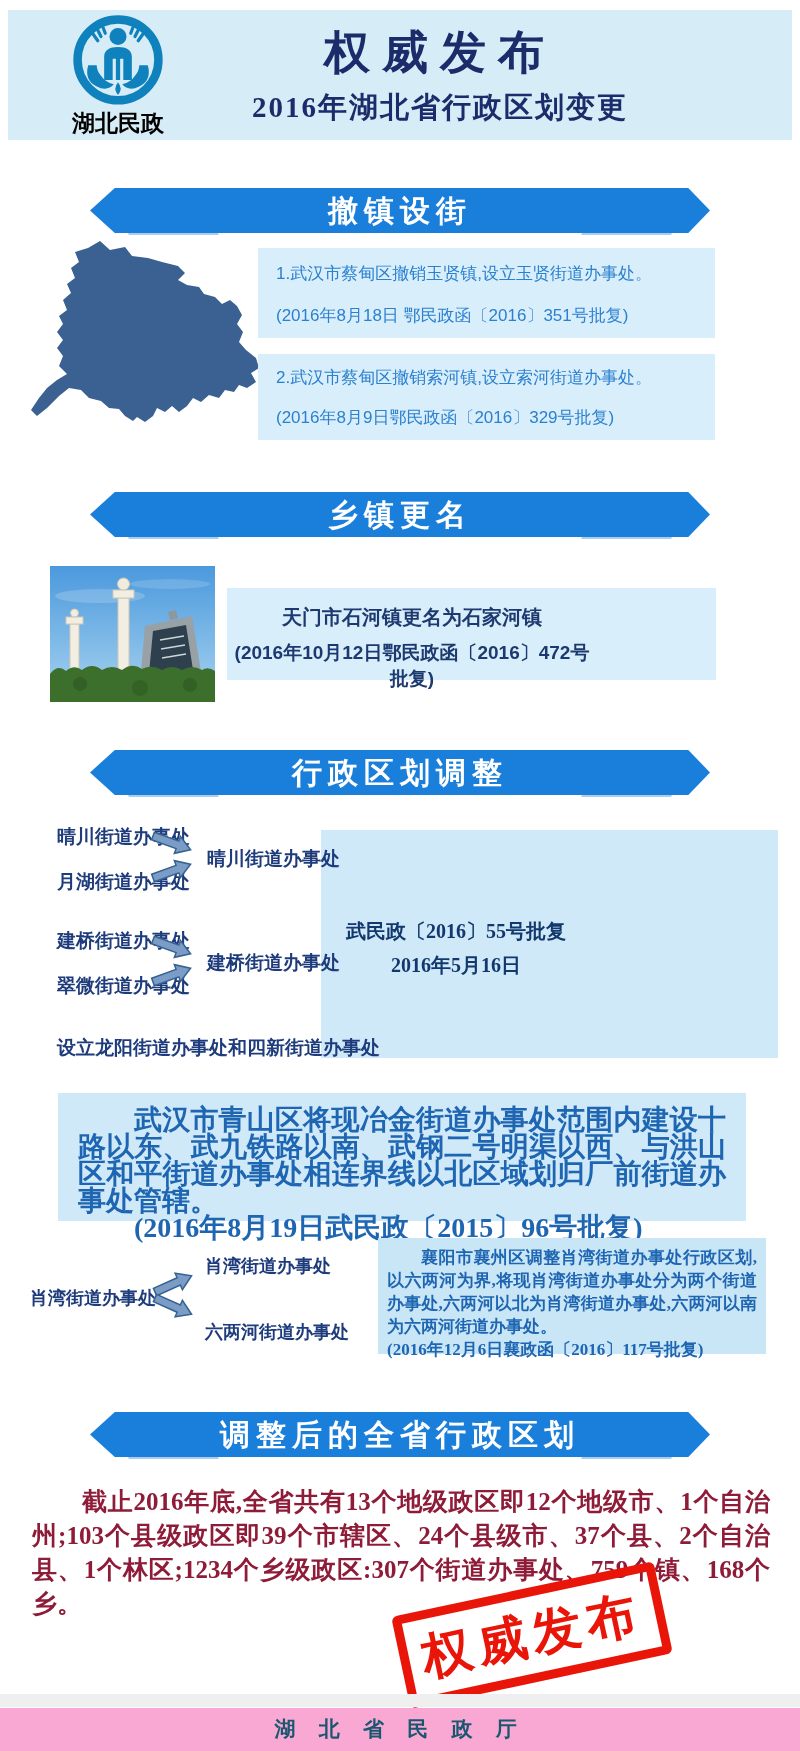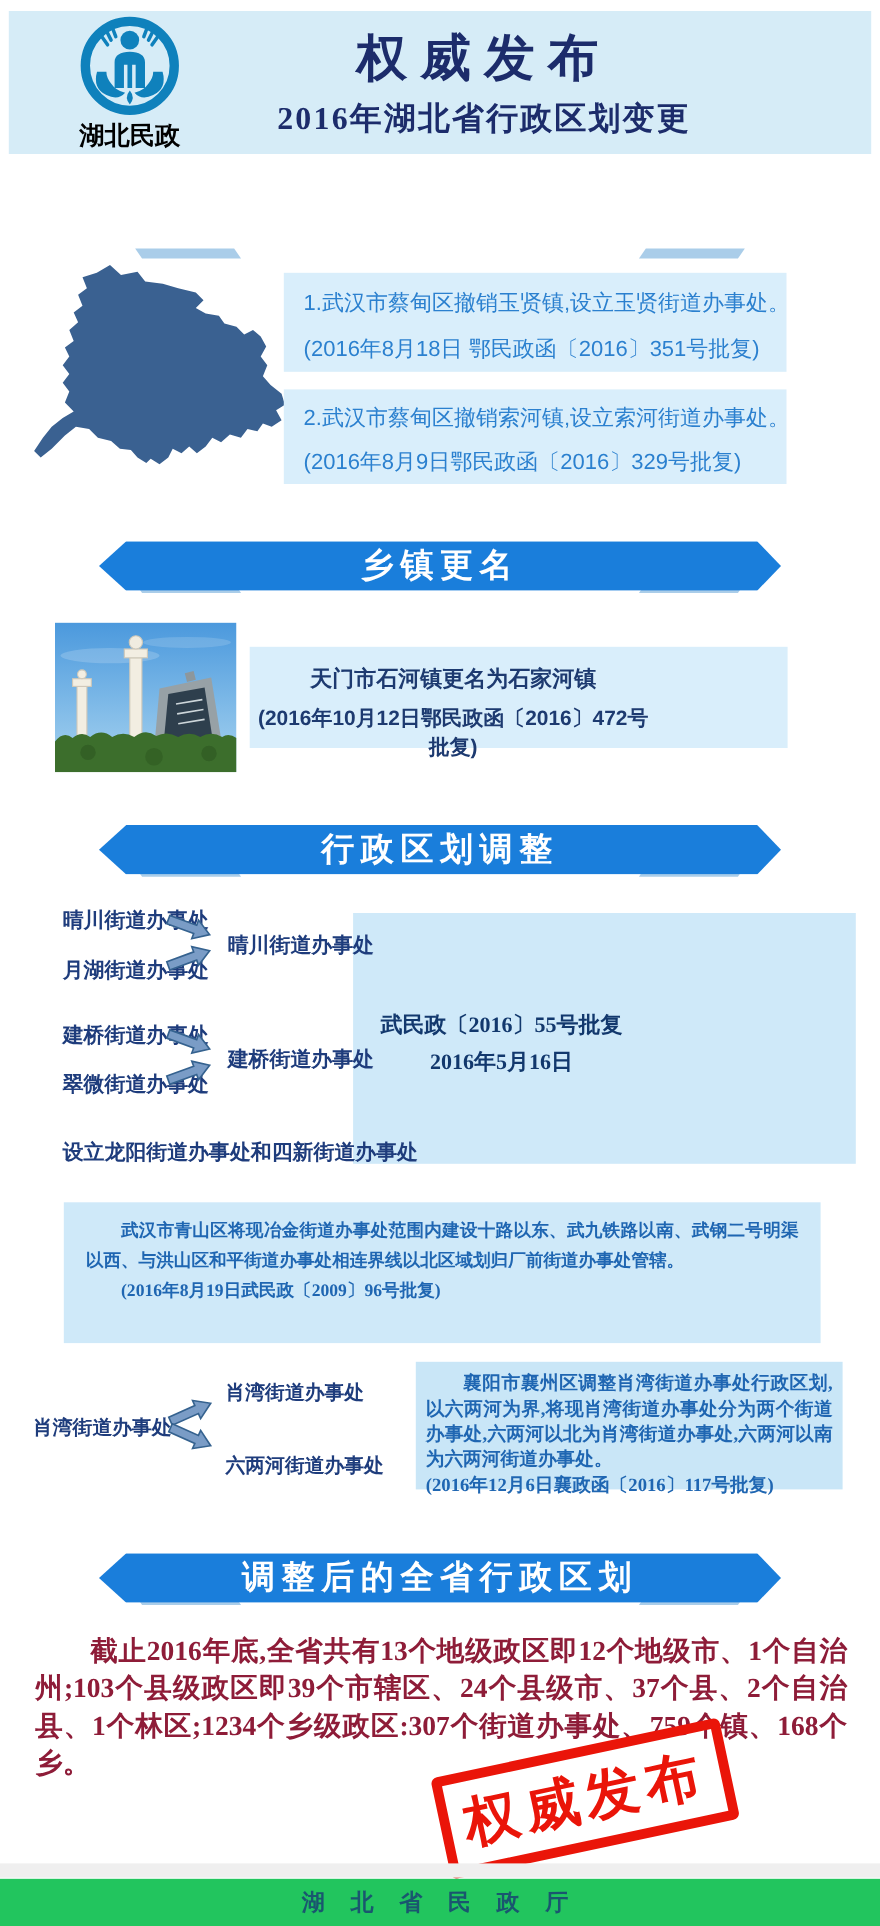--- a/index.html
+++ b/index.html
@@ -19,42 +19,42 @@
 
   
   .banner{left:90px;width:620px;height:45px;background:#1a7edb;
           clip-path:polygon(0 50%,4% 0,96.5% 0,100% 50%,96.5% 100%,4% 100%);
           color:#ffffff;font-size:30px;font-weight:bold;text-align:center;line-height:45px;
           letter-spacing:6px;font-family:"Liberation Serif",serif;}
   .banner-shadow{width:90px;height:9px;background:#aacde9;}
 
   
   .lightbox{background:#d9eefb;}
-  .s1-line{white-space:nowrap;color:#2b80cf;font-size:20px;}
+  .s1-line{white-space:nowrap;color:#2b80cf;font-size:17px;}
   .s2-line{color:#1d3a70;font-weight:bold;font-family:Liberation Sans, sans-serif;}
 
   .diagram-label{white-space:nowrap;color:#1e3c7c;font-size:19px;font-weight:bold;
                  font-family:"Liberation Serif",serif;}
   .approval-box{background:#cfe9f9;}
   .approval-text{color:#12386d;font-size:20px;font-weight:bold;text-align:center;
                  font-family:"Liberation Serif",serif;}
   .para-box{background:#cfe9f9;color:#1f66b2;font-weight:bold;
             font-family:"Liberation Serif",serif;text-align:justify;}
   .para-indent{text-indent:2em;}
 
   .summary-text{color:#8e1c38;font-size:25px;line-height:34px;font-weight:bold;
                 text-align:justify;text-indent:2em;font-family:"Liberation Serif",serif;}
 
   .stamp{left:398px;top:1588px;width:250px;height:76px;border:9px solid #ea1509;border-radius:6px;
          transform:rotate(-12deg);display:flex;align-items:center;justify-content:center;
          color:#ea1509;font-size:50px;font-weight:900;letter-spacing:6px;
          font-family:"Liberation Sans",sans-serif;}
 
   .footer-gray{left:0;top:1694px;width:800px;height:13px;background:#efefef;}
-  .footer-bar{left:0;top:1708px;width:800px;height:43px;background:#22c55e;
+  .footer-bar{left:0;top:1708px;width:800px;height:43px;background:#f9a8d4;
               color:#1a566f;font-size:21px;letter-spacing:9px;text-align:center;line-height:43px;
               font-family:"Liberation Serif",serif;font-weight:bold;}
 </style>
 </head>
 <body>
 
 <div class="page">
 
   <div class="abs header-band"></div>
 
@@ -77,20 +77,21 @@
         <path d="M50,66 q-5,6 0,12 q5,-6 0,-12 z" fill="#0f81bc"></path>
       </svg>
     </span>
   </div>
   <div class="abs logo-text">湖北民政</div>
   <div class="abs main-title">权威发布</div>
   <div class="abs sub-title">2016年湖北省行政区划变更</div>
 
   <div class="abs banner-shadow" style="left:126px;top:226px;transform:skewX(35deg);"></div>
   <div class="abs banner-shadow" style="left:584px;top:226px;transform:skewX(-35deg);"></div>
+  <div class="abs banner" style="top:188px;">撤镇设街</div>
 
   <div class="abs" style="left:28px;top:238px;">
     <svg width="235" height="185" viewBox="0 0 235 185">
       <path fill="#3a6191" d="M60,10 L72,3 L82,12 L97,9 L104,18 L120,20 L134,24 L150,28 L157,35 L150,42
         L159,47 L171,49 L176,56 L187,59 L194,66 L202,62 L209,68 L214,77 L209,86 L215,94 L211,104
         L218,112 L228,120 L231,130 L223,135 L228,144 L219,150 L211,147 L206,154 L197,152 L191,160
         L181,157 L173,164 L165,160 L159,168 L151,174 L144,168 L137,174 L129,170 L125,178 L117,184
         L109,179 L105,183 L97,178 L91,171 L81,170 L73,163 L61,160 L53,152 L41,150 L31,158 L19,170
         L9,178 L3,172 L11,160 L19,150 L29,142 L39,136 L31,128 L35,118 L29,110 L35,102 L29,94
         L35,86 L31,78 L39,72 L35,62 L43,55 L39,46 L47,40 L43,30 L51,24 L47,14 Z"></path>
@@ -177,23 +178,23 @@
       <g fill="#7a9cc6" stroke="#35628f" stroke-width="1.5">
         <polygon points="0,-4 26,-4 26,-9 40,0 26,9 26,4 0,4" transform="translate(3,10) rotate(20)"></polygon>
         <polygon points="0,-4 26,-4 26,-9 40,0 26,9 26,4 0,4" transform="translate(3,52) rotate(-20)"></polygon>
       </g>
     </svg>
   </div>
   <div class="abs diagram-label" style="left:207px;top:950px;">建桥街道办事处</div>
 
   <div class="abs diagram-label" style="left:57px;top:1035px;">设立龙阳街道办事处和四新街道办事处</div>
 
-  <div class="abs para-box" style="left:58px;top:1093px;width:648px;height:102px;padding:13px 20px;font-size:16px;line-height:27px;">
+  <div class="abs para-box" style="left:58px;top:1093px;width:648px;height:102px;padding:13px 20px;font-size:28px;line-height:27px;">
     <div class="para-indent">武汉市青山区将现冶金街道办事处范围内建设十路以东、武九铁路以南、武钢二号明渠以西、与洪山区和平街道办事处相连界线以北区域划归厂前街道办事处管辖。</div>
-    <div class="para-indent">(2016年8月19日武民政〔2009〕96号批复)</div>
+    <div class="para-indent">(2016年8月19日武民政〔2015〕96号批复)</div>
   </div>
 
   <div class="abs diagram-label" style="left:30px;top:1286px;font-size:18px;">肖湾街道办事处</div>
   <div class="abs" style="left:152px;top:1248px;">
     <svg width="50" height="85" viewBox="0 0 50 85">
       <g fill="#7a9cc6" stroke="#35628f" stroke-width="1.5">
         <polygon points="0,-4 26,-4 26,-9 40,0 26,9 26,4 0,4" transform="translate(3,44) rotate(-24)"></polygon>
         <polygon points="0,-4 26,-4 26,-9 40,0 26,9 26,4 0,4" transform="translate(3,50) rotate(24)"></polygon>
       </g>
     </svg>

